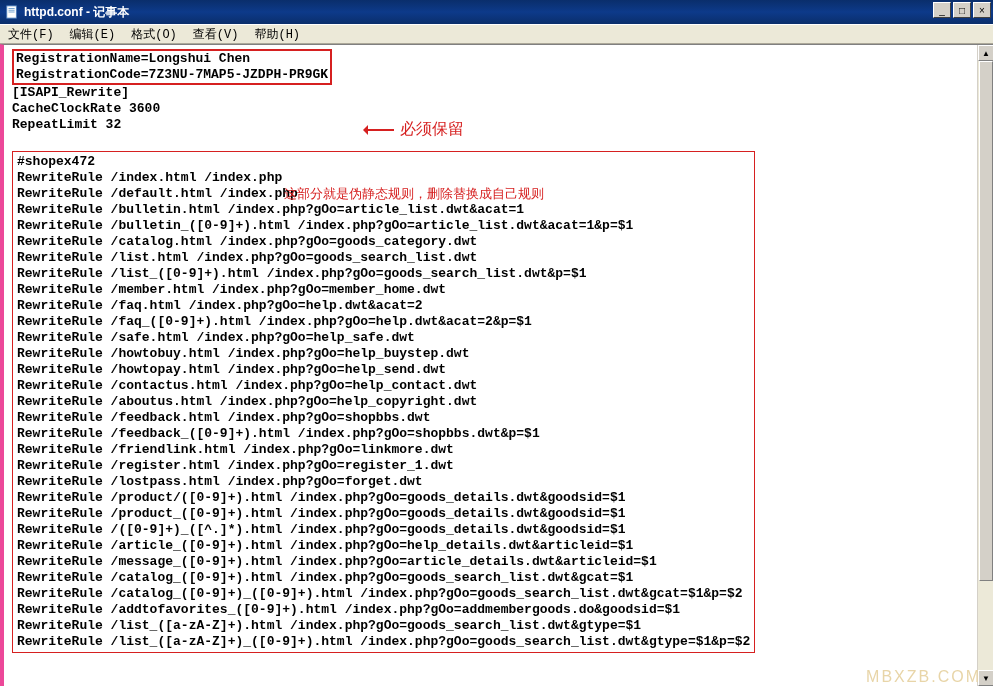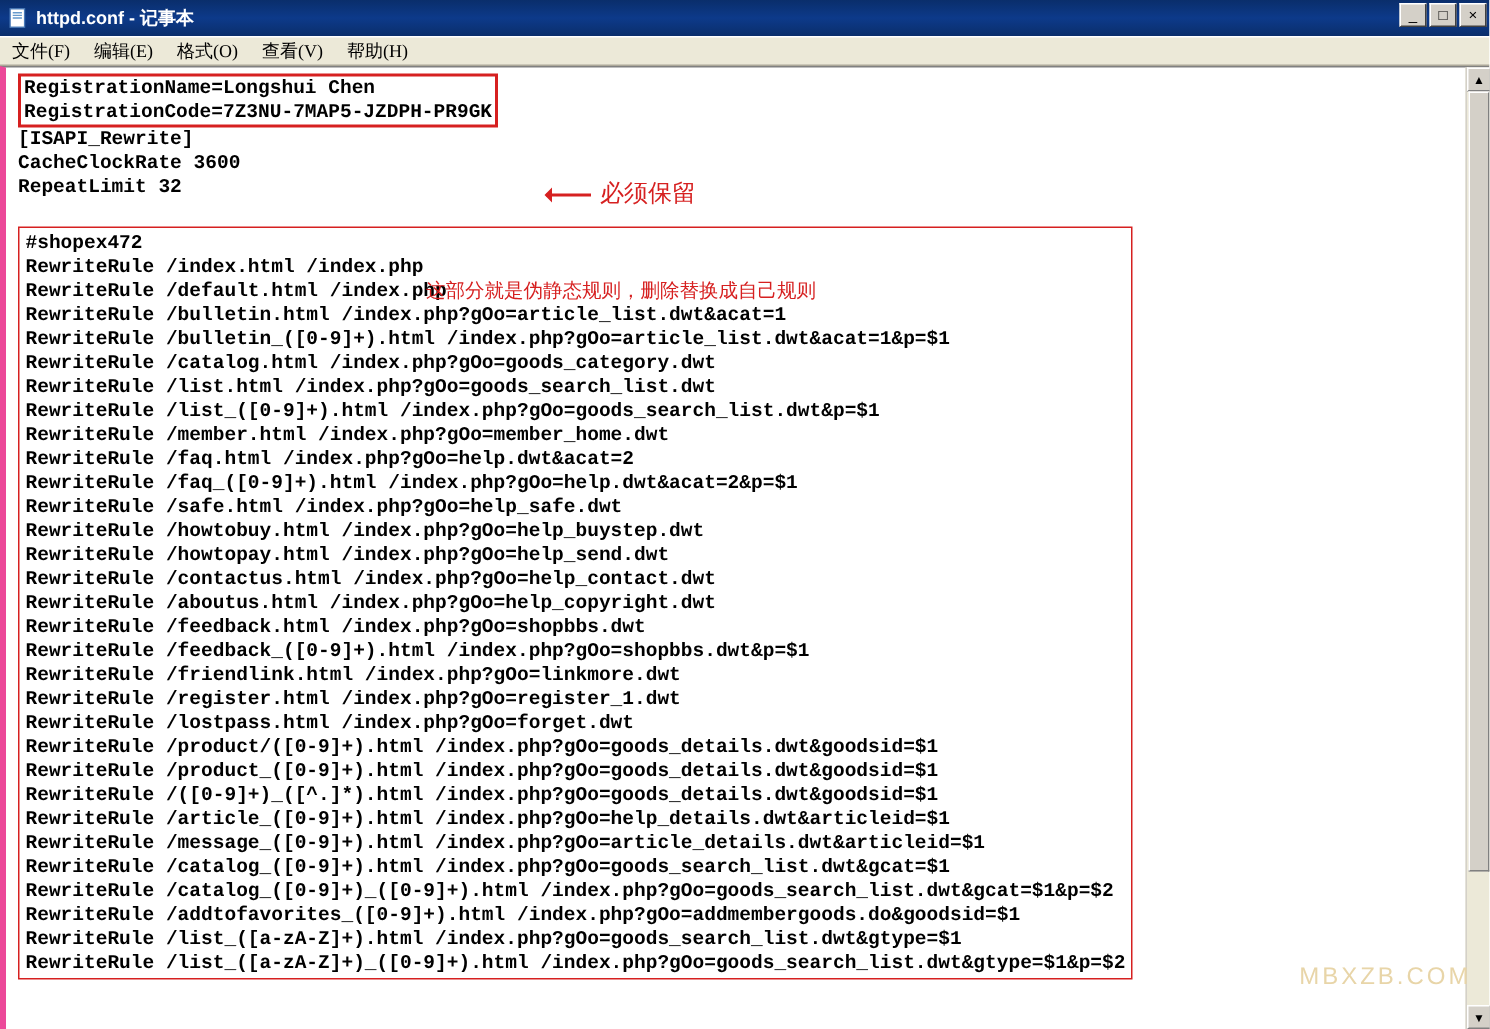--- a/index.html
+++ b/index.html
@@ -61,21 +61,21 @@
       font-size: 10px;
       cursor: pointer;
     }
     .menubar {
       background: #ece9d8;
       height: 20px;
       display: flex;
       align-items: center;
       border-bottom: 1px solid #aca899;
       border-top: 1px solid #fff;
-      font-family: Liberation Serif, serif;
+      font-family: Liberation Mono, monospace;
     }
     .menu-item {
       padding: 2px 8px;
       font-size: 12px;
       cursor: pointer;
     }
     .editor-area {
       padding: 2px 0 0 0;
       background: #fff;
       position: relative;
@@ -165,21 +165,21 @@
       width: 14px;
       margin: 0 1px;
       background: #d4d0c8;
       border: 1px solid #fff;
       border-right-color: #808080;
       border-bottom-color: #808080;
     }
     .watermark {
       position: absolute;
       right: 12px;
-      bottom: 25px;
+      bottom: 0;
       color: #e8d5a8;
       font-size: 16px;
       letter-spacing: 2px;
       font-family: Arial, sans-serif;
     }
   </style>
 </head>
 <body>
 
 <div class="titlebar">

